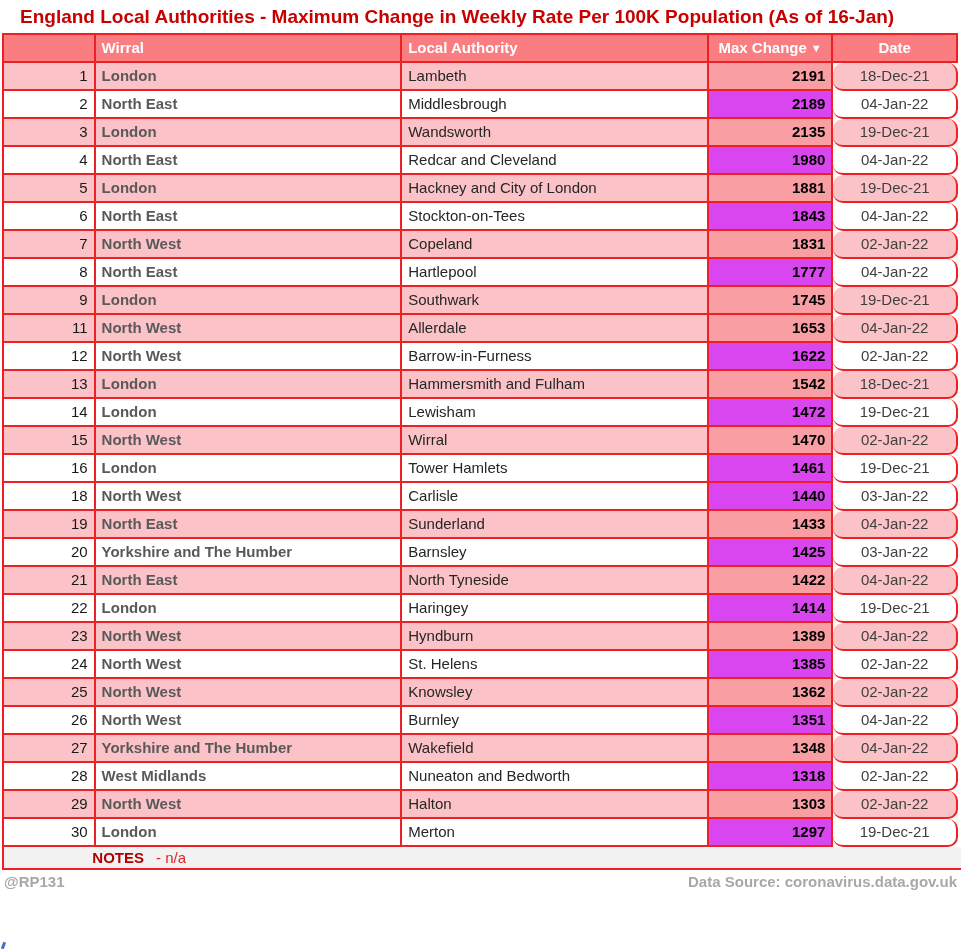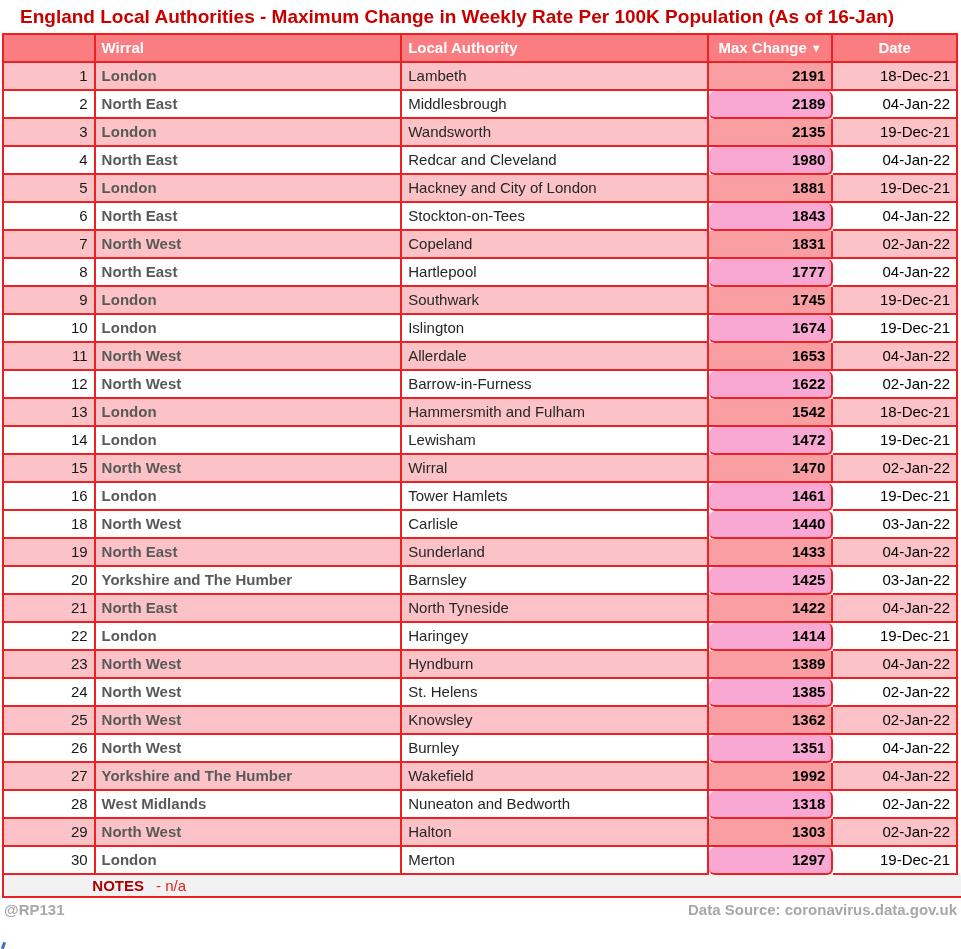--- a/index.html
+++ b/index.html
@@ -46,25 +46,25 @@
     color: #ffffff;
     font-weight: bold;
     text-align: left;
   }
   .grid th.center { text-align: center; }
   .sort-icon { font-size: 11px; vertical-align: 1px; margin-left: 4px; }
   .num-cell { text-align: right; color: #1a1a1a; }
   .region-cell { font-weight: bold; color: #595959; }
   .authority-cell { color: #262626; }
   .max-cell { text-align: right; font-weight: bold; color: #000000; }
-  .date-cell { text-align: right; color: #000000; }
+  .date-cell { text-align: center; color: #404040; border-radius: 10px; }
   tr.row-odd td { background: #FBC3C7; }
   tr.row-even td { background: #ffffff; }
   tr.row-odd td.max-cell { background: #F99EA2; }
-  tr.row-even td.max-cell { background: #f9a8d4; border-radius: 6px; }
+  tr.row-even td.max-cell { background: #d946ef; }
   .notes-row {
     margin-left: 2px;
     width: 952px;
     height: 21px;
     background: #F2F2F2;
     border: 2px solid #ED2024;
     border-top: none;
     display: flex;
     align-items: center;
     font-size: 15px;
@@ -178,27 +178,20 @@
         <td class="max-cell">1777</td>
         <td class="date-cell">04-Jan-22</td>
       </tr>
       <tr class="row-odd">
         <td class="num-cell">9</td>
         <td class="region-cell">London</td>
         <td class="authority-cell">Southwark</td>
         <td class="max-cell">1745</td>
         <td class="date-cell">19-Dec-21</td>
       </tr>
-      <tr class="row-even">
-        <td class="num-cell">10</td>
-        <td class="region-cell">London</td>
-        <td class="authority-cell">Islington</td>
-        <td class="max-cell">1674</td>
-        <td class="date-cell">19-Dec-21</td>
-      </tr>
       <tr class="row-odd">
         <td class="num-cell">11</td>
         <td class="region-cell">North West</td>
         <td class="authority-cell">Allerdale</td>
         <td class="max-cell">1653</td>
         <td class="date-cell">04-Jan-22</td>
       </tr>
       <tr class="row-even">
         <td class="num-cell">12</td>
         <td class="region-cell">North West</td>
@@ -294,21 +287,21 @@
         <td class="num-cell">26</td>
         <td class="region-cell">North West</td>
         <td class="authority-cell">Burnley</td>
         <td class="max-cell">1351</td>
         <td class="date-cell">04-Jan-22</td>
       </tr>
       <tr class="row-odd">
         <td class="num-cell">27</td>
         <td class="region-cell">Yorkshire and The Humber</td>
         <td class="authority-cell">Wakefield</td>
-        <td class="max-cell">1992</td>
+        <td class="max-cell">1348</td>
         <td class="date-cell">04-Jan-22</td>
       </tr>
       <tr class="row-even">
         <td class="num-cell">28</td>
         <td class="region-cell">West Midlands</td>
         <td class="authority-cell">Nuneaton and Bedworth</td>
         <td class="max-cell">1318</td>
         <td class="date-cell">02-Jan-22</td>
       </tr>
       <tr class="row-odd">

